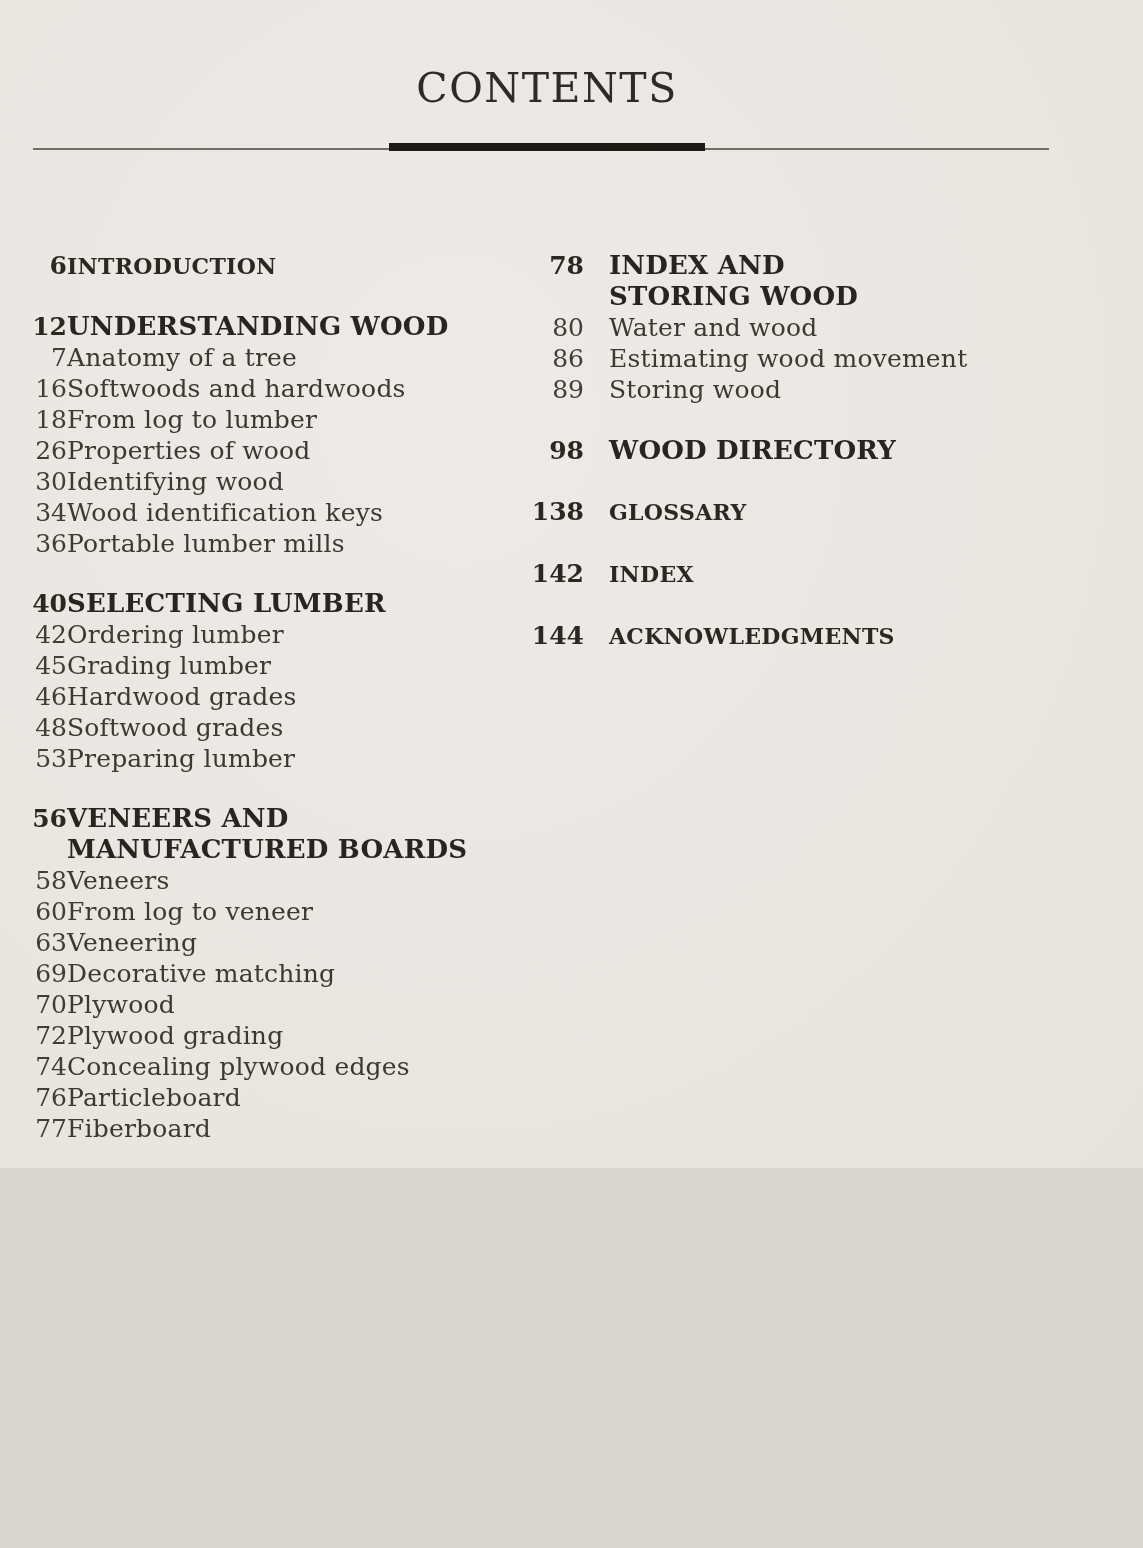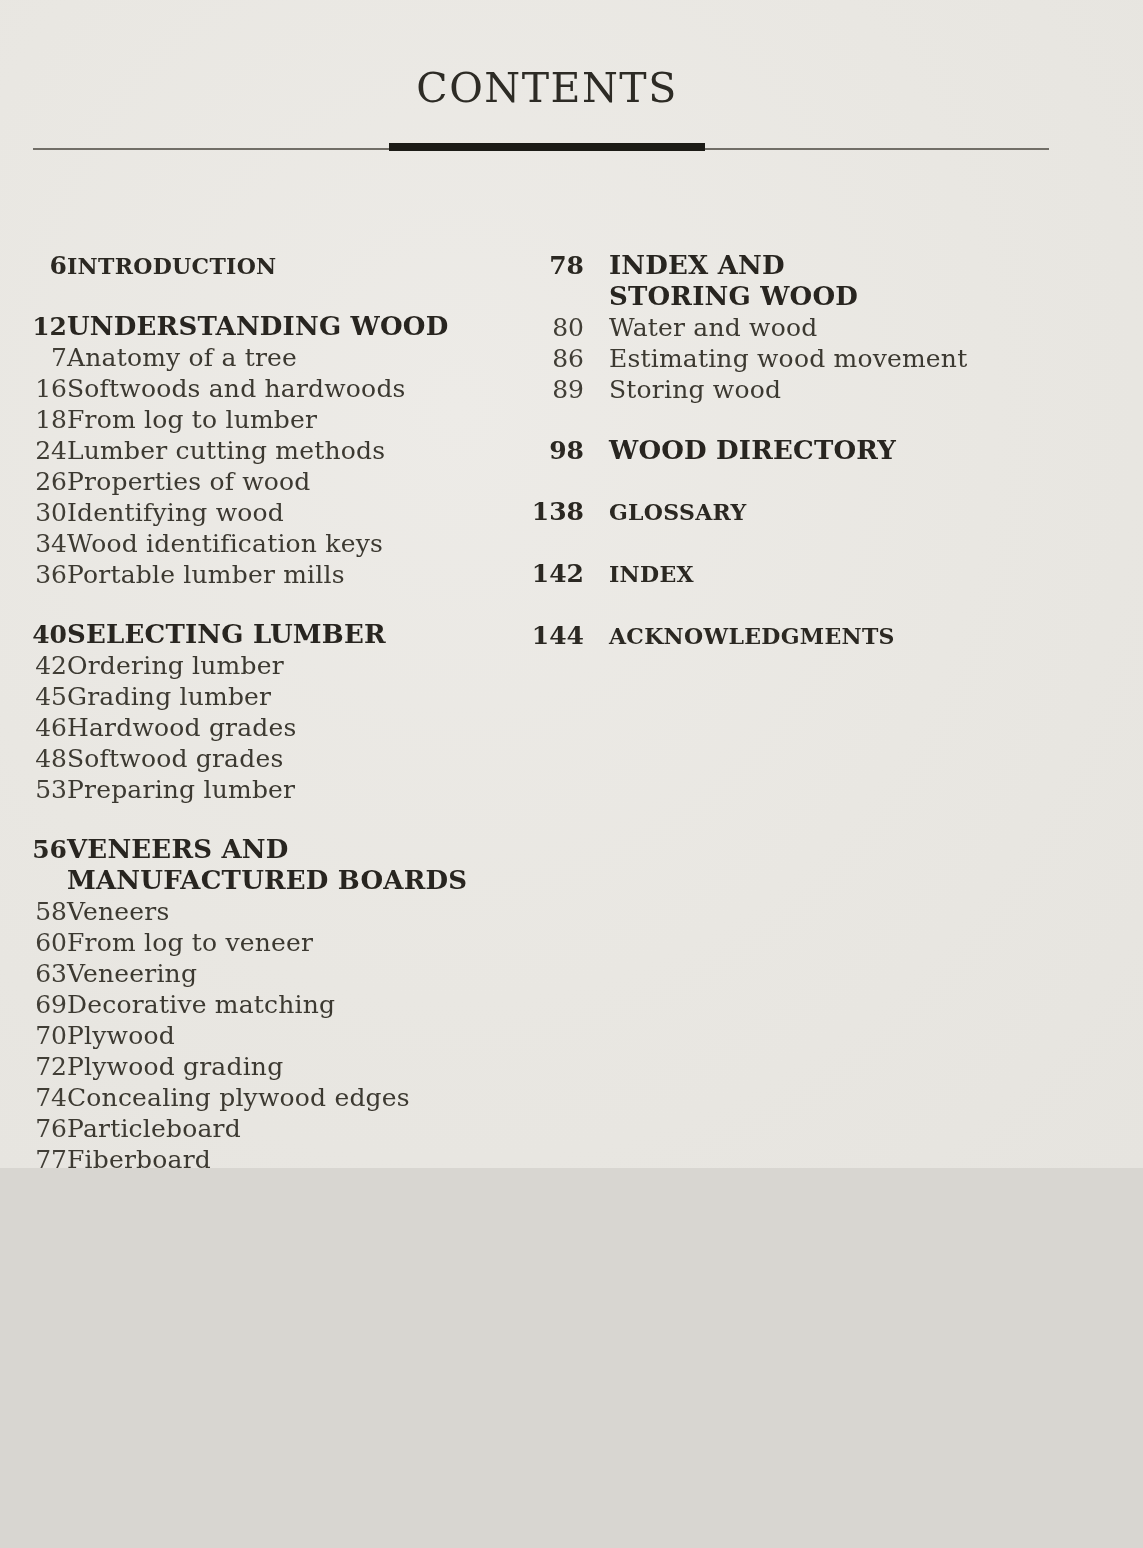--- a/index.html
+++ b/index.html
@@ -127,24 +127,20 @@
         </div>
         <div class="toc-row item">
           <span class="toc-num">16</span>
           <span class="toc-label"><span class="line1">Softwoods and hardwoods</span></span>
         </div>
         <div class="toc-row item">
           <span class="toc-num">18</span>
           <span class="toc-label"><span class="line1">From log to lumber</span></span>
         </div>
         <div class="toc-row item">
-          <span class="toc-num">24</span>
-          <span class="toc-label"><span class="line1">Lumber cutting methods</span></span>
-        </div>
-        <div class="toc-row item">
           <span class="toc-num">26</span>
           <span class="toc-label"><span class="line1">Properties of wood</span></span>
         </div>
         <div class="toc-row item">
           <span class="toc-num">30</span>
           <span class="toc-label"><span class="line1">Identifying wood</span></span>
         </div>
         <div class="toc-row item">
           <span class="toc-num">34</span>
           <span class="toc-label"><span class="line1">Wood identification keys</span></span>

